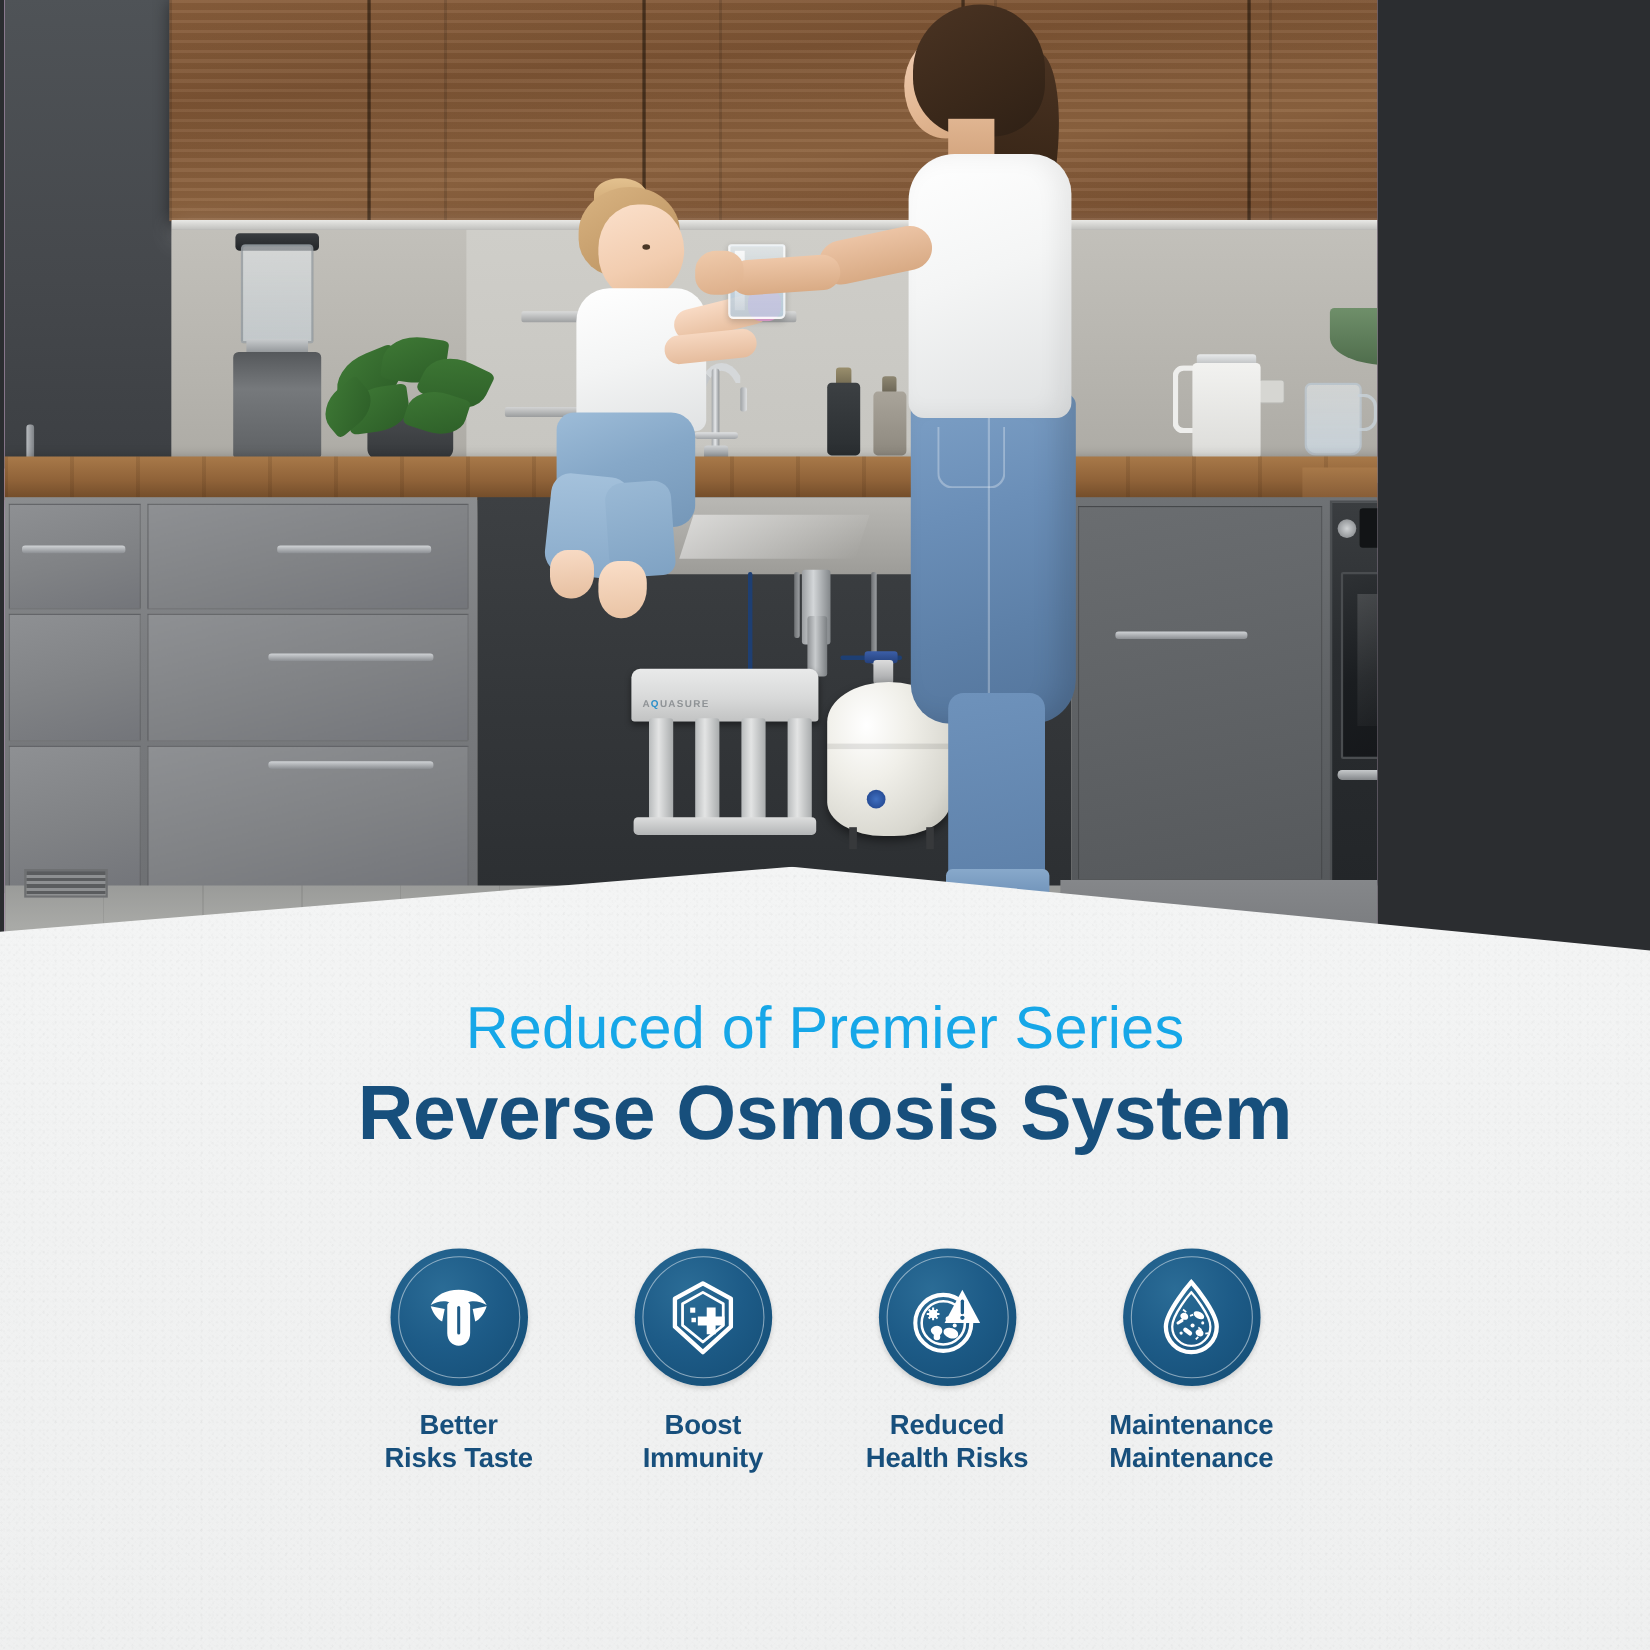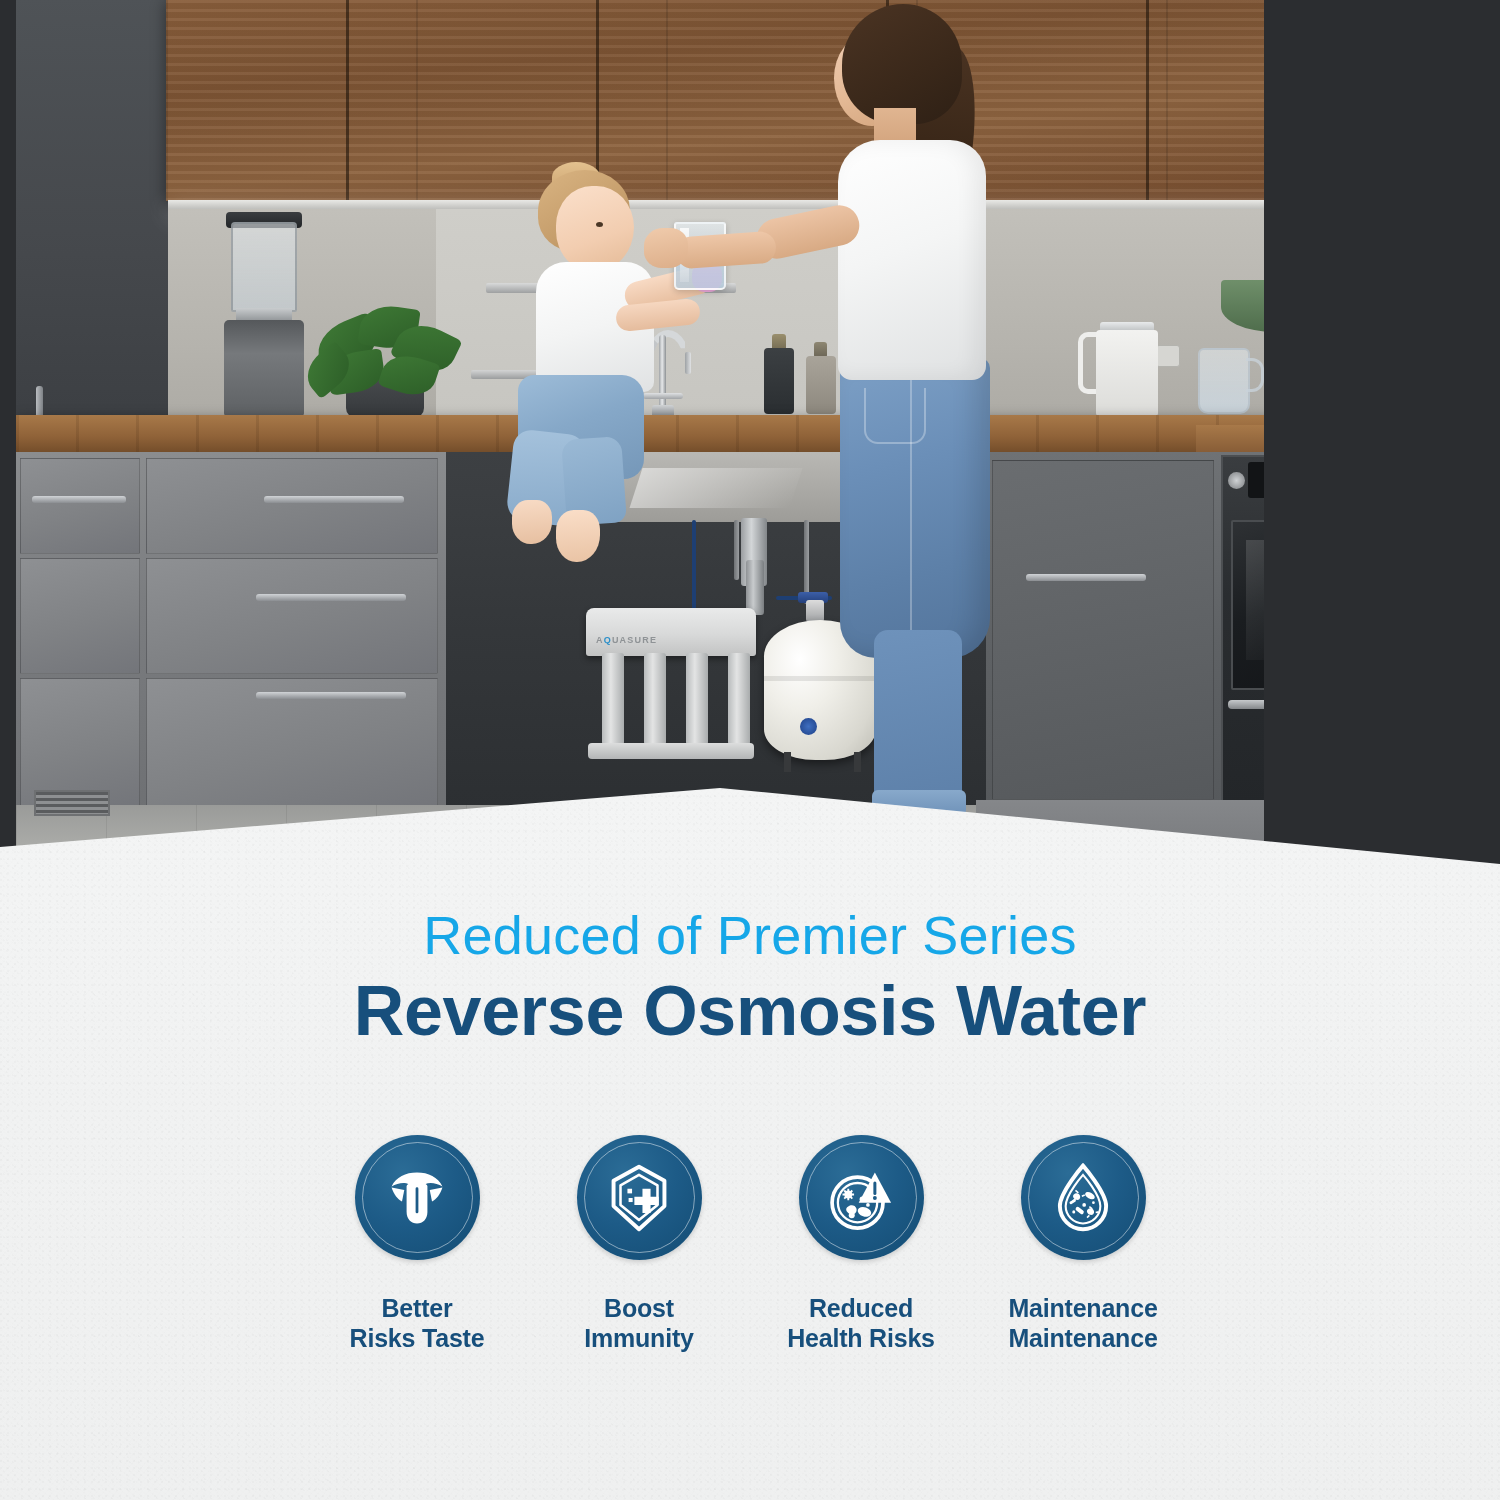--- a/index.html
+++ b/index.html
@@ -5,21 +5,21 @@
   * { margin:0; padding:0; box-sizing:border-box; }
   html, body { width:1500px; height:1500px; overflow:hidden; }
   body {
     font-family: "Liberation Sans", sans-serif;
     background:#2b2d30;
     position:relative;
   }
   .stage { position:absolute; inset:0; width:1500px; height:1500px; overflow:hidden; }
 
   
-  .photo { position:absolute; left:16px; top:0; width:1248px; height:900px; overflow:hidden; background:#f0abfc; }
+  .photo { position:absolute; left:4px; top:0; width:1248px; height:900px; overflow:hidden; background:#f0abfc; }
 
   
   .wall { position:absolute; left:0; top:0; width:1500px; height:900px;
     background:linear-gradient(180deg,#b9b6b0 0%,#c3c0ba 40%,#b4b2ad 100%); }
 
   
   .upper-cab { position:absolute; left:150px; top:-4px; width:1350px; height:205px;
     background:
       repeating-linear-gradient(90deg, rgba(0,0,0,.12) 0 2px, rgba(0,0,0,0) 2px 250px),
       repeating-linear-gradient(0deg, rgba(255,255,255,.05) 0 3px, rgba(0,0,0,.05) 3px 9px),
@@ -329,21 +329,21 @@
   .benefits { position:absolute; left:0; top:1135px; width:1500px; height:260px;
     display:flex; justify-content:center; align-items:flex-start; gap:0; }
   .benefit { width:222px; display:flex; flex-direction:column; align-items:center; }
   .bubble { width:125px; height:125px; border-radius:50%;
     background:radial-gradient(circle at 38% 30%, #2b6c96 0%, #1d5b87 45%, #134b72 100%);
     display:flex; align-items:center; justify-content:center;
     box-shadow:0 2px 5px rgba(0,0,0,.16); position:relative; }
   .bubble::after { content:""; position:absolute; inset:7px; border-radius:50%;
     border:1.5px solid rgba(255,255,255,.48); }
   .bubble svg { width:74px; height:74px; display:block; }
-  .b-label { margin-top:34px; text-align:center; color:#174F7C;
+  .b-label { margin-top:22px; text-align:center; color:#174F7C;
     font-size:25px; font-weight:700; line-height:1.18; letter-spacing:-.2px; }
 </style>
 </head>
 <body>
 
 <div class="stage">
 
   <div class="photo">
     <div class="wall"></div>
 
@@ -512,21 +512,21 @@
       <div class="mom-arm2"></div>
       <div class="mom-hand"></div>
     </div>
   </div>
 
   <div class="panel">
     <div class="panel-grain"></div>
 
     <div class="headline-wrap">
       <div class="headline-top">Reduced of Premier Series</div>
-      <div class="headline-main">Reverse Osmosis Water</div>
+      <div class="headline-main">Reverse Osmosis System</div>
     </div>
   </div>
 
   <div class="benefits">
 
     <div class="benefit">
       <div class="bubble">
         <svg viewBox="0 0 64 64">
           <path d="M10 22c4-8 12-12 22-12s18 4 22 12c-5-3-11-4-15-2-3 1-5 3-7 3s-4-2-7-3c-4-2-10-1-15 2z" fill="#fff"></path>
           <path d="M10 23c2 6 5 10 9 12l2-10-11-2z" fill="#fff"></path>

